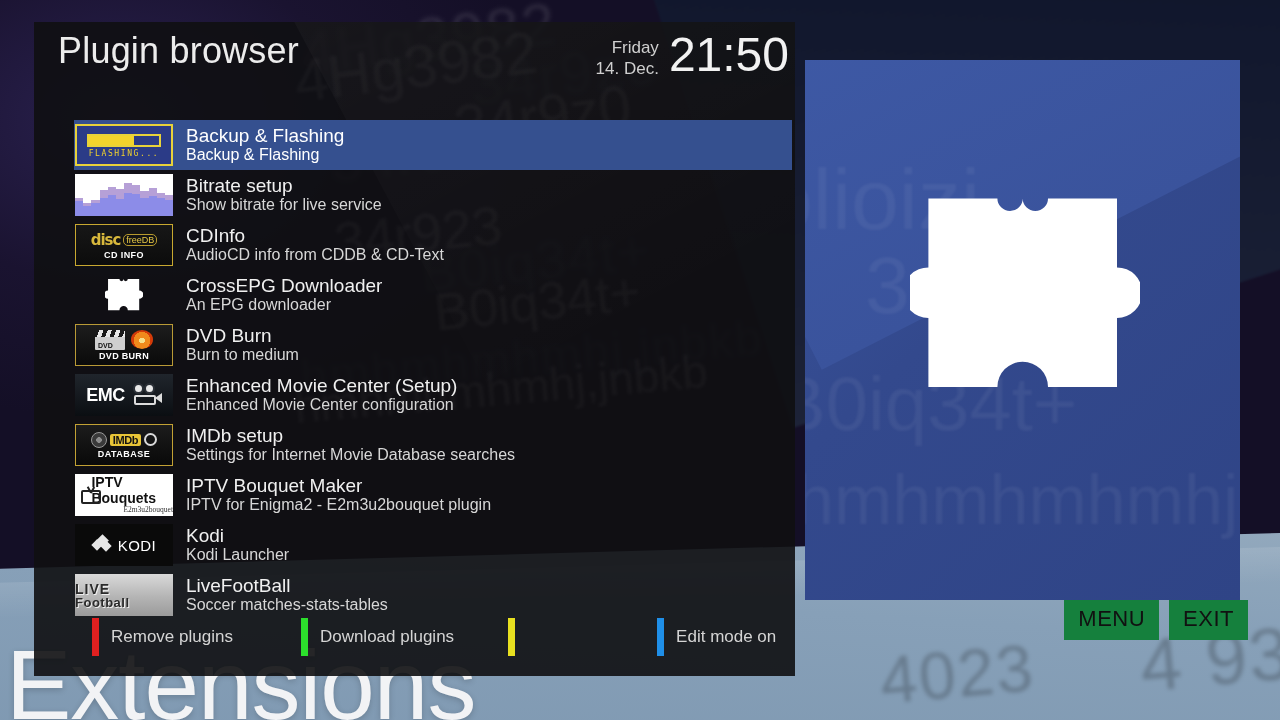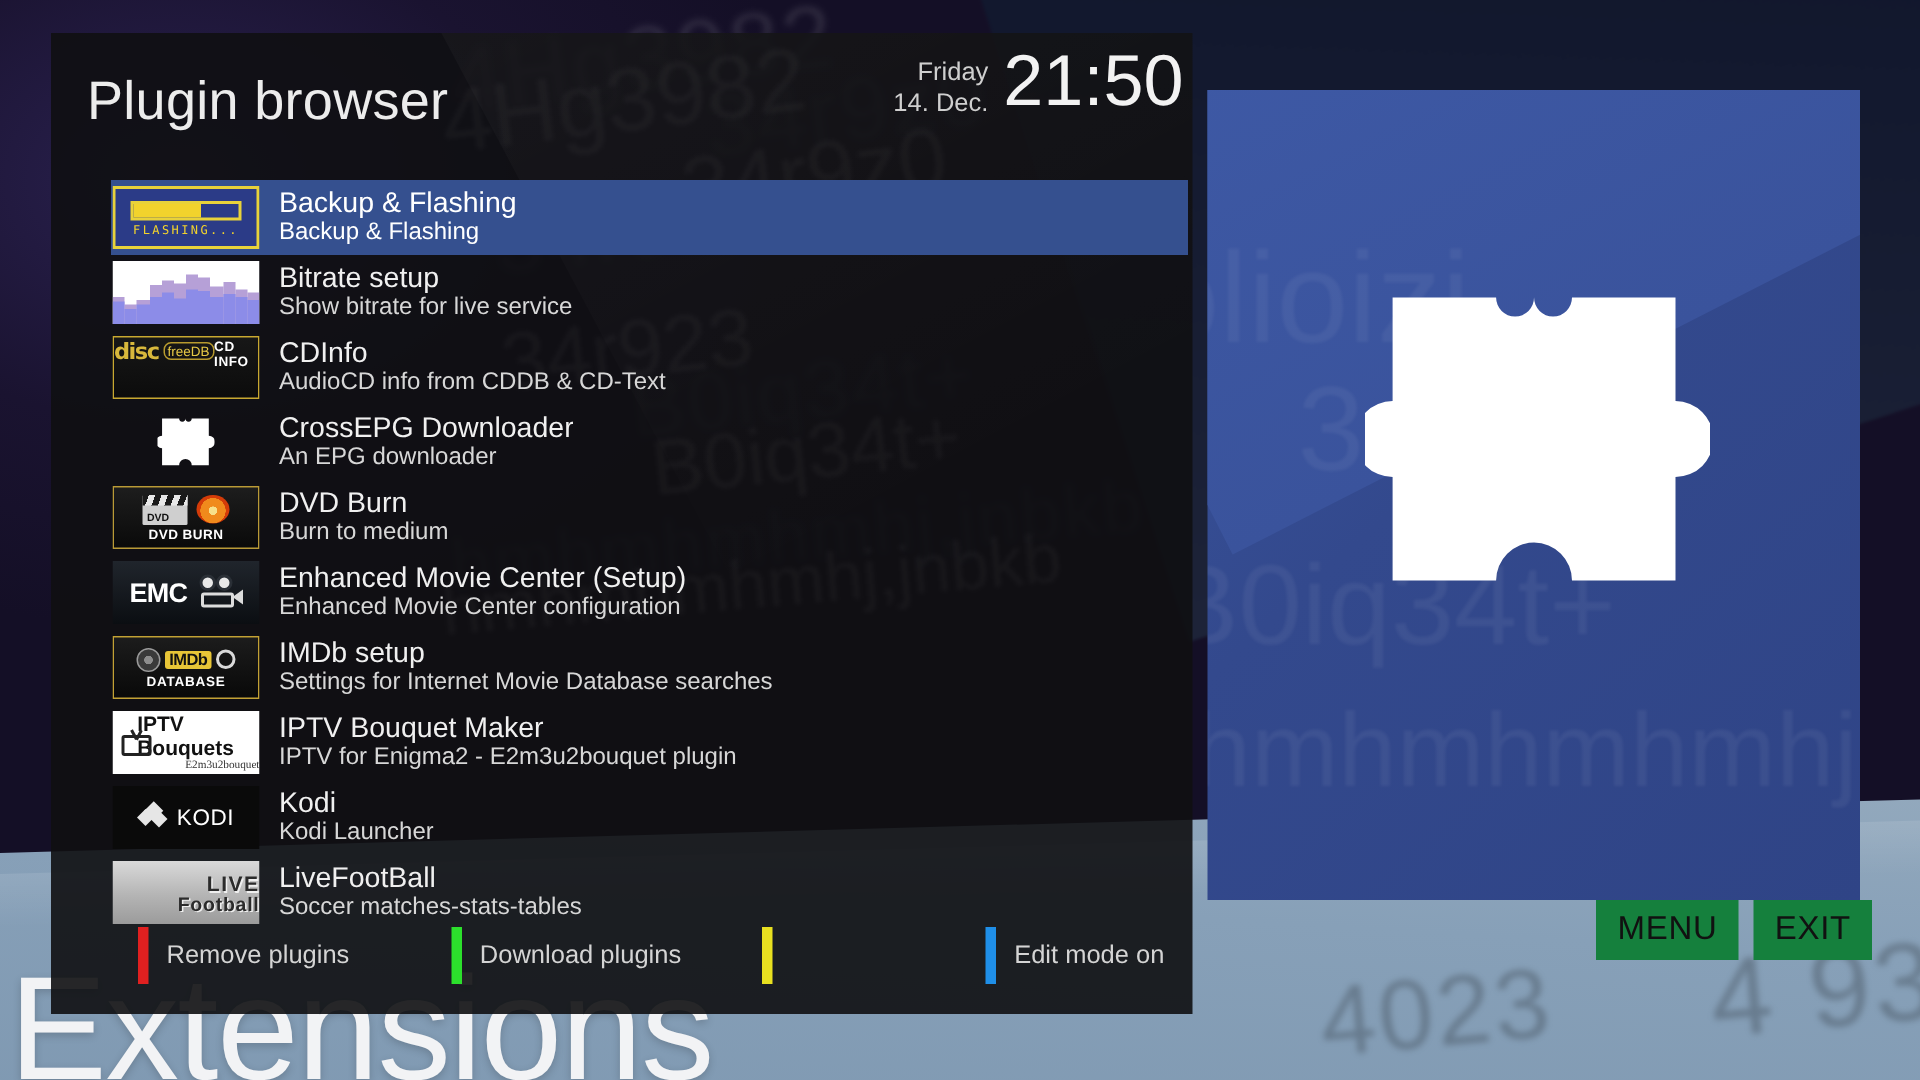--- a/index.html
+++ b/index.html
@@ -132,21 +132,21 @@
   #dlg-sheen {
     position: absolute; left: 300px; top: -280px;
     width: 760px; height: 520px;
     background: linear-gradient(180deg, rgba(255,255,255,.035), rgba(255,255,255,0));
     transform: rotate(-28deg);
     pointer-events: none;
   }
 
   #dlg-header { position: relative; height: 76px; }
   #dialog-title {
-    position: absolute; left: 24px; top: 24px;
+    position: absolute; left: 24px; top: 8px;
     font-size: 36px; font-weight: 300; color: #ececec;
     letter-spacing: .2px;
   }
   #clock {
     position: absolute; right: 6px; top: 10px;
     display: flex; align-items: flex-start; gap: 10px;
   }
   #clock-date {
     text-align: right; color: #cfcfcf; line-height: 1.25;
     padding-top: 5px;
@@ -203,21 +203,21 @@
 
   .ic-bitrate { background: #ffffff; overflow: hidden; }
   .ic-bitrate .bars { position: absolute; inset: 0; display: flex; align-items: flex-end; }
   .ic-bitrate .bars span { flex: 1; background: #8c8ce8; }
   .ic-bitrate .bars2 { position: absolute; inset: 0; display: flex; align-items: flex-end; }
   .ic-bitrate .bars2 span { flex: 1; background: #a98fd0; opacity: .85; }
 
   .ic-cdinfo {
     background: linear-gradient(180deg, #171717 0%, #0c0c0c 100%);
     border: 1px solid #c8a830;
-    display: flex; flex-direction: row; align-items: flex-start; justify-content: center;
+    display: flex; flex-direction: column; align-items: center; justify-content: center;
   }
   .ic-cdinfo .top { display: flex; align-items: center; gap: 3px; }
   .ic-cdinfo .disc { font-size: 15px; font-weight: bold; color: #d8b83c; letter-spacing: -1px;
                      font-family: "DejaVu Sans", sans-serif; }
   .ic-cdinfo .fdb { font-size: 9px; color: #e6c845; border: 1px solid #b79a2e; padding: 0 2px;
                     border-radius: 5px; }
   .ic-cdinfo .bot { font-size: 9px; font-weight: bold; color: #ffffff; letter-spacing: .4px; margin-top: 1px; }
 
   .ic-puzzle { display: flex; align-items: center; justify-content: center; }
 
@@ -292,21 +292,21 @@
   .ic-kodi .mark .d {
     position: absolute; width: 9px; height: 9px; background: #e6e6e6; transform: rotate(45deg);
   }
   .ic-kodi .mark .d1 { left: 6px; top: 0px; }
   .ic-kodi .mark .d2 { left: 1px; top: 5px; width: 8px; height: 8px; }
   .ic-kodi .mark .d3 { left: 10px; top: 6px; width: 8px; height: 8px; }
   .ic-kodi .wd { font-size: 15px; color: #fff; letter-spacing: .4px; font-weight: 400; }
 
   .ic-lfb {
     background: linear-gradient(180deg, #d9d9d9 0%, #b4b4b4 55%, #9b9b9b 100%);
-    display: flex; flex-direction: column; align-items: flex-end; justify-content: center;
+    display: flex; flex-direction: column; align-items: flex-start; justify-content: center;
   }
   .ic-lfb .l1 { font-size: 14px; font-weight: bold; color: #2b2b2b; letter-spacing: 1px;
                 line-height: 1; text-shadow: 1px 1px 0 #efefef; }
   .ic-lfb .l2 { font-size: 13px; font-weight: bold; color: #2b2b2b; letter-spacing: .5px;
                 line-height: 1; text-shadow: 1px 1px 0 #efefef; }
 
   
   #key-bar {
     position: absolute; left: 0; bottom: 12px; right: 0;
     height: 54px;

